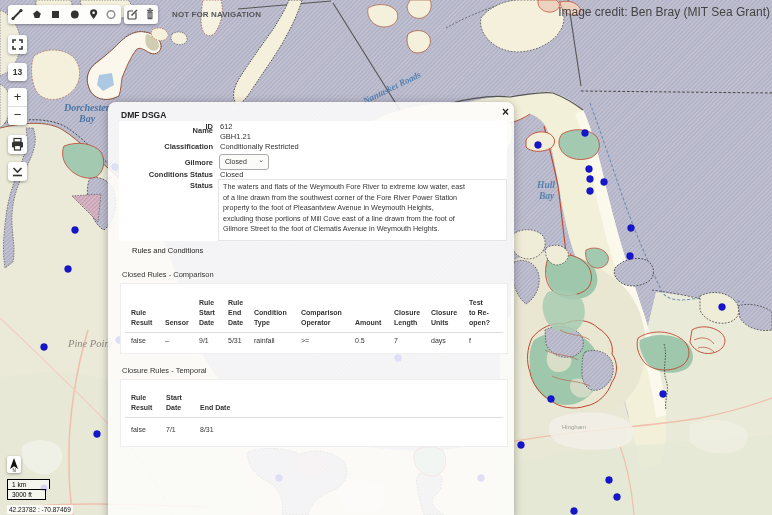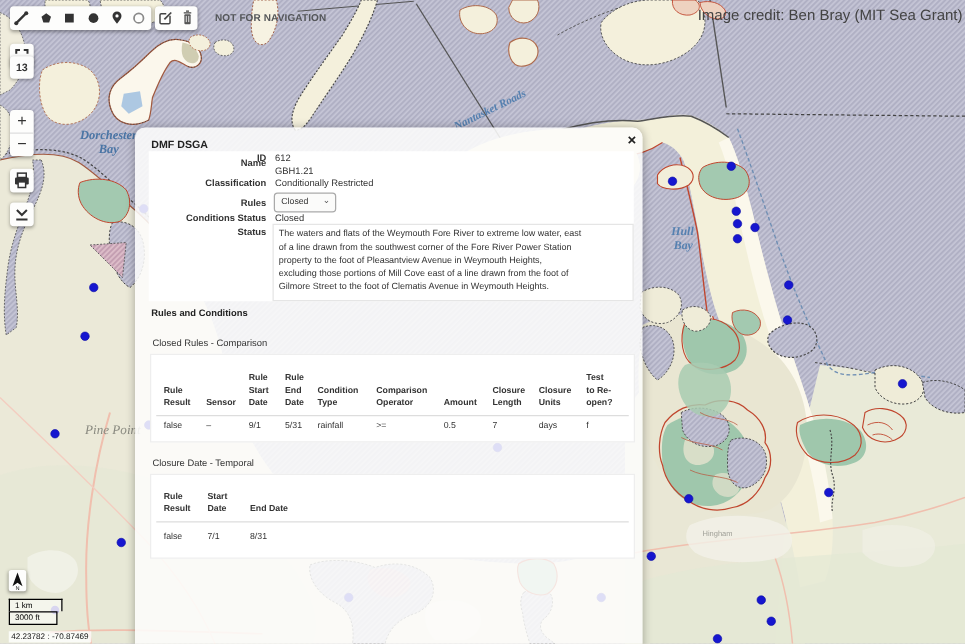--- a/index.html
+++ b/index.html
@@ -190,30 +190,30 @@
 <div id="popup">
   <div class="abs" style="left:13px;top:8px;font-size:8.5px;font-weight:bold;color:#222">DMF DSGA</div>
   <div class="abs" style="right:5px;top:3px;font-size:12px;font-weight:bold;color:#222">×</div>
   <div class="abs" style="left:11px;top:19px;width:388px;height:120px;background:#fff"></div>
   <div class="lbl" style="top:20px">ID</div>
       <div class="val" style="top:20px">612</div>
   <div class="lbl" style="top:24px">Name</div>
       <div class="val" style="top:30px">GBH1.21</div>
   <div class="lbl" style="top:40px">Classification</div>
       <div class="val" style="top:40px">Conditionally Restricted</div>
-  <div class="lbl" style="top:56px">Rules</div>
+  <div class="lbl" style="top:56px">Gilmore</div>
   <div class="abs" style="left:111px;top:52px;width:48px;height:14px;border:1px solid #aaa;border-radius:3px;background:#fbfbfa">
     <span class="abs" style="left:5px;top:3px;font-size:7px;color:#333">Closed</span>
     <span class="abs" style="right:4px;top:1px;font-size:7px;color:#555">⌄</span>
   </div>
   <div class="lbl" style="top:68px">Conditions Status</div>
       <div class="val" style="top:68px">Closed</div>
   <div class="lbl" style="top:79px">Status</div>
   <div class="abs" style="left:110px;top:77px;width:279px;height:56px;background:#fff;border:1px solid #e5e5e5;padding:2px 4px;font-size:7.2px;line-height:10.6px;color:#333;white-space:nowrap">The waters and flats of the Weymouth Fore River to extreme low water, east<br>of a line drawn from the southwest corner of the Fore River Power Station<br>property to the foot of Pleasantview Avenue in Weymouth Heights,<br>excluding those portions of Mill Cove east of a line drawn from the foot of<br>Gilmore Street to the foot of Clematis Avenue in Weymouth Heights.</div>
-  <div class="abs" style="left:13px;top:144px;font-size:7.5px;font-weight:bold;color:#222">Rules and Conditions</div>
+  <div class="abs" style="left:24px;top:144px;font-size:7.5px;font-weight:normal;color:#222">Rules and Conditions</div>
   <div class="abs" style="left:14px;top:168px;font-size:7.5px;color:#333">Closed Rules - Comparison</div>
   <div class="abs" style="left:12px;top:181px;width:386px;height:69px;background:rgba(255,255,255,.95);border:1px solid #eee">
     <div class="hdrcell" style="left:10px;top:24px">Rule<br>Result</div>
     <div class="hdrcell" style="left:44px;top:34px">Sensor</div>
     <div class="hdrcell" style="left:78px;top:14px">Rule<br>Start<br>Date</div>
     <div class="hdrcell" style="left:107px;top:14px">Rule<br>End<br>Date</div>
     <div class="hdrcell" style="left:133px;top:24px">Condition<br>Type</div>
     <div class="hdrcell" style="left:180px;top:24px">Comparison<br>Operator</div>
     <div class="hdrcell" style="left:234px;top:34px">Amount</div>
     <div class="hdrcell" style="left:273px;top:24px">Closure<br>Length</div>
@@ -224,21 +224,21 @@
     <div class="datacell" style="left:44px;top:53px">–</div>
     <div class="datacell" style="left:78px;top:53px">9/1</div>
     <div class="datacell" style="left:107px;top:53px">5/31</div>
     <div class="datacell" style="left:133px;top:53px">rainfall</div>
     <div class="datacell" style="left:180px;top:53px">&gt;=</div>
     <div class="datacell" style="left:234px;top:53px">0.5</div>
     <div class="datacell" style="left:273px;top:53px">7</div>
     <div class="datacell" style="left:310px;top:53px">days</div>
     <div class="datacell" style="left:348px;top:53px">f</div>
   </div>
-  <div class="abs" style="left:14px;top:264px;font-size:7.5px;color:#333">Closure Date - Temporal</div>
+  <div class="abs" style="left:14px;top:264px;font-size:7.5px;color:#333">Closure Rules - Temporal</div>
   <div class="abs" style="left:12px;top:277px;width:386px;height:66px;background:rgba(255,255,255,.95);border:1px solid #eee">
     <div class="hdrcell" style="left:10px;top:13px">Rule<br>Result</div>
     <div class="hdrcell" style="left:45px;top:13px">Start<br>Date</div>
     <div class="hdrcell" style="left:79px;top:23px">End Date</div>
     <div class="abs" style="left:4px;top:37px;width:378px;border-top:1px solid #ddd"></div>
     <div class="datacell" style="left:10px;top:46px">false</div>
     <div class="datacell" style="left:45px;top:46px">7/1</div>
     <div class="datacell" style="left:79px;top:46px">8/31</div>
   </div>
 </div>
@@ -270,21 +270,21 @@
         <line x1="1" y1="-1.8" x2="1" y2="3.2" stroke="#fff" stroke-width="0.7"></line>
       </g>
     </g>
   </svg>
 </div>
 <div class="btn" style="left:8px;top:35px;width:19px;height:19px">
   <svg width="19" height="19" viewBox="0 0 19 19" stroke="#333" stroke-width="1.6" fill="none">
     <path d="M5,8 L5,5 L8,5 M11,5 L14,5 L14,8 M14,11 L14,14 L11,14 M8,14 L5,14 L5,11"></path>
   </svg>
 </div>
-<div class="btn" style="left:8px;top:45px;width:19px;height:18px;text-align:center;font-size:8.5px;font-weight:bold;color:#333;line-height:18px">13</div>
+<div class="btn" style="left:8px;top:63px;width:19px;height:18px;text-align:center;font-size:8.5px;font-weight:bold;color:#333;line-height:18px">13</div>
 <div class="btn" style="left:8px;top:88px;width:19px;height:37px;text-align:center;color:#333">
   <div style="height:18px;font-size:13px;line-height:17px;border-bottom:1px solid #ddd">+</div>
   <div style="height:18px;font-size:13px;line-height:16px">−</div>
 </div>
 <div class="btn" style="left:8px;top:135px;width:19px;height:19px">
   <svg width="19" height="19" viewBox="0 0 19 19">
     <rect x="6" y="3.5" width="7" height="3.5" fill="none" stroke="#333" stroke-width="1.2"></rect>
     <rect x="4" y="7" width="11" height="5.5" rx="1" fill="#333"></rect>
     <rect x="6.5" y="10.5" width="6" height="4.5" fill="#fff" stroke="#333" stroke-width="1.2"></rect>
   </svg>

